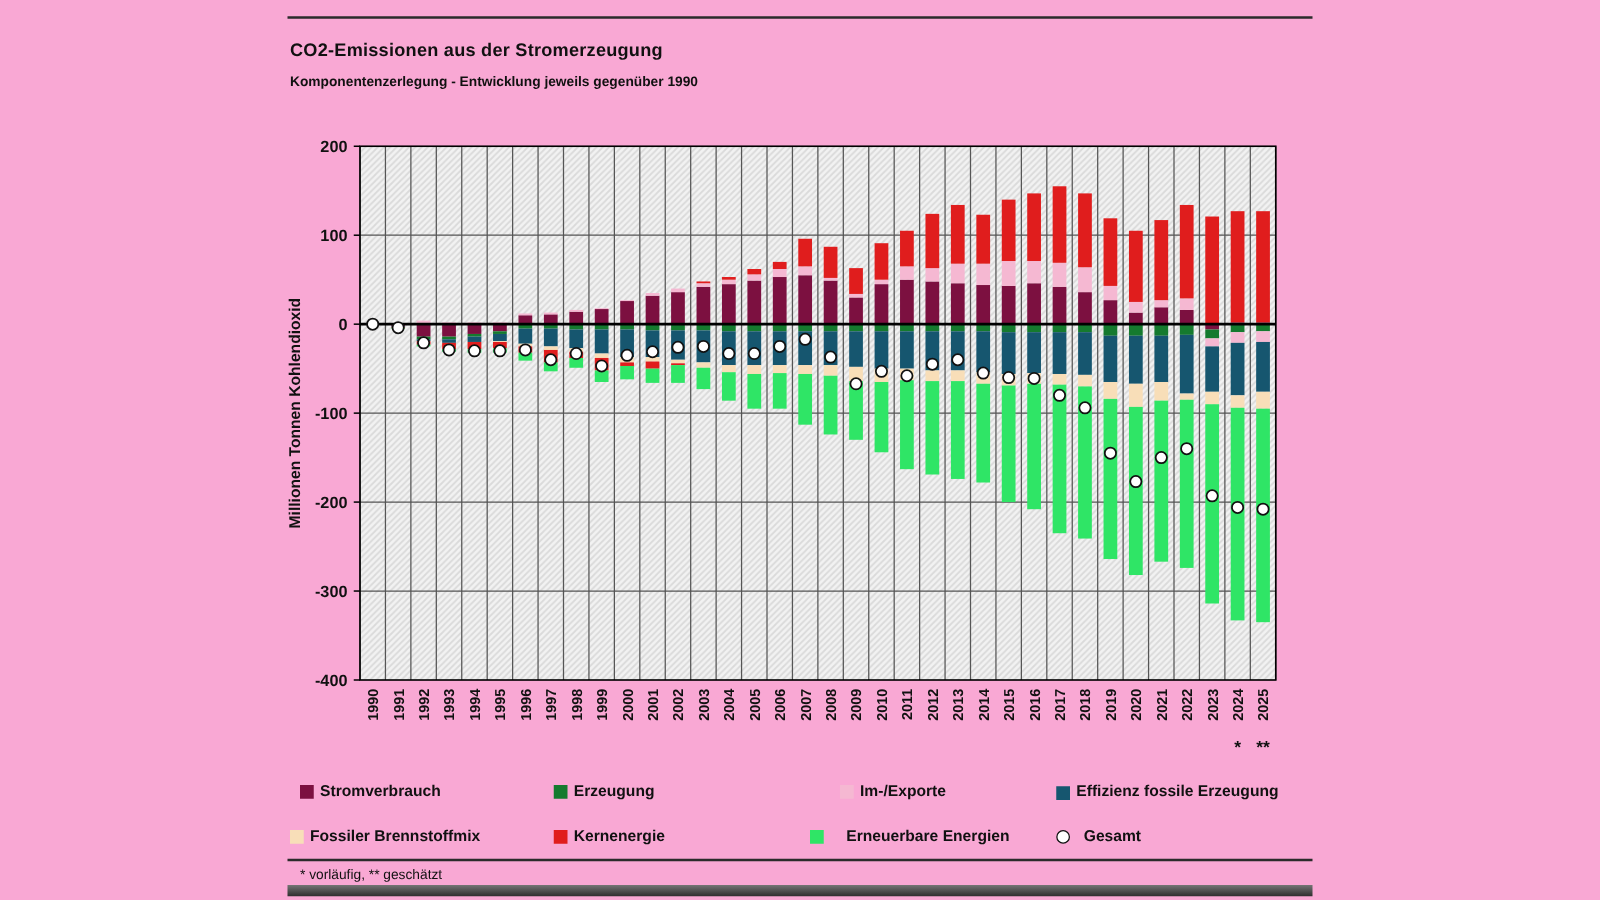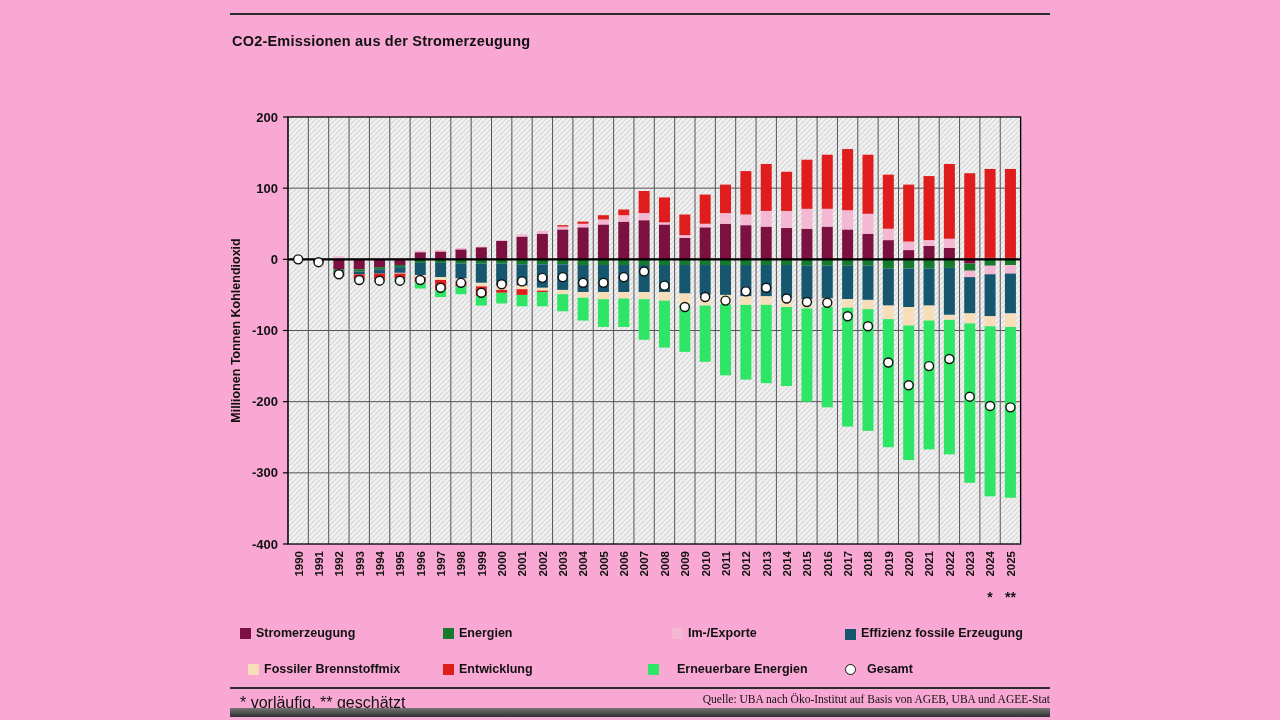--- a/index.html
+++ b/index.html
@@ -7,32 +7,33 @@
         font-family:"Liberation Sans", sans-serif;color:#111;}
   .toprule{position:absolute;left:230px;top:13px;width:820px;height:2px;background:#2b2b2b;}
   .title{position:absolute;left:232px;top:33px;font-size:14.5px;font-weight:bold;letter-spacing:.2px;}
   .subtitle{position:absolute;left:232px;top:60px;font-size:11px;font-weight:bold;}
   #chart-wrap{position:absolute;left:0;top:0;width:1280px;height:720px;}
   #legend{position:absolute;left:0;top:0;width:1280px;height:720px;pointer-events:none;}
   .lg-item{position:absolute;display:flex;align-items:center;gap:5px;font-size:12.5px;font-weight:600;}
   .lg-swatch{width:11px;height:11px;display:inline-block;}
   .lg-circle{width:9px;height:9px;border:1.5px solid #111;border-radius:50%;background:#fff;display:inline-block;}
   .footrule{position:absolute;left:230px;top:687px;width:820px;height:2px;background:#2b2b2b;}
-  .footnote{position:absolute;left:240px;top:694px;font-size:16px;}
+  .footnote{position:absolute;left:240px;top:694px;font-size:11px;}
   .source{position:absolute;right:230px;top:693px;font-size:11.5px;
           font-family:"Liberation Serif", serif;}
   .bottombar{position:absolute;left:230px;top:708px;width:820px;height:9px;
              background:linear-gradient(#757575,#2e2e2e);}
 </style>
 </head>
 <body>
 
 <div class="page">
   <div class="toprule"></div>
   <div class="title">CO2-Emissionen aus der Stromerzeugung</div>
+  <div class="subtitle">Komponentenzerlegung - Entwicklung jeweils gegenüber 1990</div>
 
   <div id="chart-wrap"><svg viewBox="0 0 1280 720" width="1280" height="720">
         <defs>
           <pattern id="hatch" width="5" height="5" patternUnits="userSpaceOnUse">
             <rect x="0" y="0" width="5" height="5" fill="#f2f2f2"></rect>
             <path d="M-1,1 l2,-2 M0,5 l5,-5 M4,6 l2,-2" stroke="#dadada" stroke-width="1.4"></path>
           </pattern>
         </defs>
         <rect x="288" y="117" width="732.6" height="427" fill="url(#hatch)"></rect>
         <line x1="288" y1="117" x2="288" y2="544" stroke="#555" stroke-width="1"></line>
@@ -405,49 +406,48 @@
         <text x="969.725" y="551" font-size="11.5" font-weight="bold" fill="#111" text-anchor="end" font-family="&quot;Liberation Sans&quot;, sans-serif" transform="rotate(-90 969.725 551)" dy="0.38em">2023</text>
         <text x="990.075" y="551" font-size="11.5" font-weight="bold" fill="#111" text-anchor="end" font-family="&quot;Liberation Sans&quot;, sans-serif" transform="rotate(-90 990.075 551)" dy="0.38em">2024</text>
         <text x="990.075" y="602" font-size="14" font-weight="bold" text-anchor="middle" fill="#111" font-family="&quot;Liberation Sans&quot;, sans-serif">*</text>
         <text x="1010.4250000000001" y="551" font-size="11.5" font-weight="bold" fill="#111" text-anchor="end" font-family="&quot;Liberation Sans&quot;, sans-serif" transform="rotate(-90 1010.4250000000001 551)" dy="0.38em">2025</text>
         <text x="1010.4250000000001" y="602" font-size="14" font-weight="bold" text-anchor="middle" fill="#111" font-family="&quot;Liberation Sans&quot;, sans-serif">**</text>
         <text x="240" y="330.5" font-size="12.5" font-weight="bold" fill="#111" text-anchor="middle" font-family="&quot;Liberation Sans&quot;, sans-serif" transform="rotate(-90 240 330.5)">Millionen Tonnen Kohlendioxid</text>
       </svg></div>
   <div id="legend">
       <div class="lg-item" style="left: 240px; top: 626px;">
         <span class="lg-swatch" style="background: rgb(124, 16, 64);"></span>
-        <span>Stromerzeugung</span>
+        <span>Stromverbrauch</span>
       </div>
       <div class="lg-item" style="left: 443px; top: 626px;">
         <span class="lg-swatch" style="background: rgb(21, 122, 46);"></span>
-        <span>Energien</span>
+        <span>Erzeugung</span>
       </div>
       <div class="lg-item" style="left: 648px; top: 626px; padding-left: 24px;">
         <span class="lg-swatch" style="background: rgb(245, 184, 210);"></span>
         <span>Im-/Exporte</span>
       </div>
       <div class="lg-item" style="left: 845px; top: 626px; align-items: flex-end;">
         <span class="lg-swatch" style="background: rgb(22, 86, 111);"></span>
         <span>Effizienz fossile Erzeugung</span>
       </div>
-      <div class="lg-item" style="left: 248px; top: 662px;">
+      <div class="lg-item" style="left: 232px; top: 662px;">
         <span class="lg-swatch" style="background: rgb(248, 222, 184);"></span>
         <span>Fossiler Brennstoffmix</span>
       </div>
       <div class="lg-item" style="left: 443px; top: 662px;">
         <span class="lg-swatch" style="background: rgb(224, 29, 29);"></span>
-        <span>Entwicklung</span>
+        <span>Kernenergie</span>
       </div>
       <div class="lg-item" style="left: 648px; top: 662px; gap: 18px;">
         <span class="lg-swatch" style="background: rgb(47, 229, 102);"></span>
         <span>Erneuerbare Energien</span>
       </div>
       <div class="lg-item" style="left: 845px; top: 662px; gap: 11px;">
         <span class="lg-circle"></span>
         <span>Gesamt</span>
       </div>
     </div>
 
   <div class="footrule"></div>
   <div class="footnote">* vorläufig, ** geschätzt</div>
-  <div class="source">Quelle: UBA nach Öko-Institut auf Basis von AGEB, UBA und AGEE-Stat</div>
   <div class="bottombar"></div>
 </div>
 
 </body></html>

